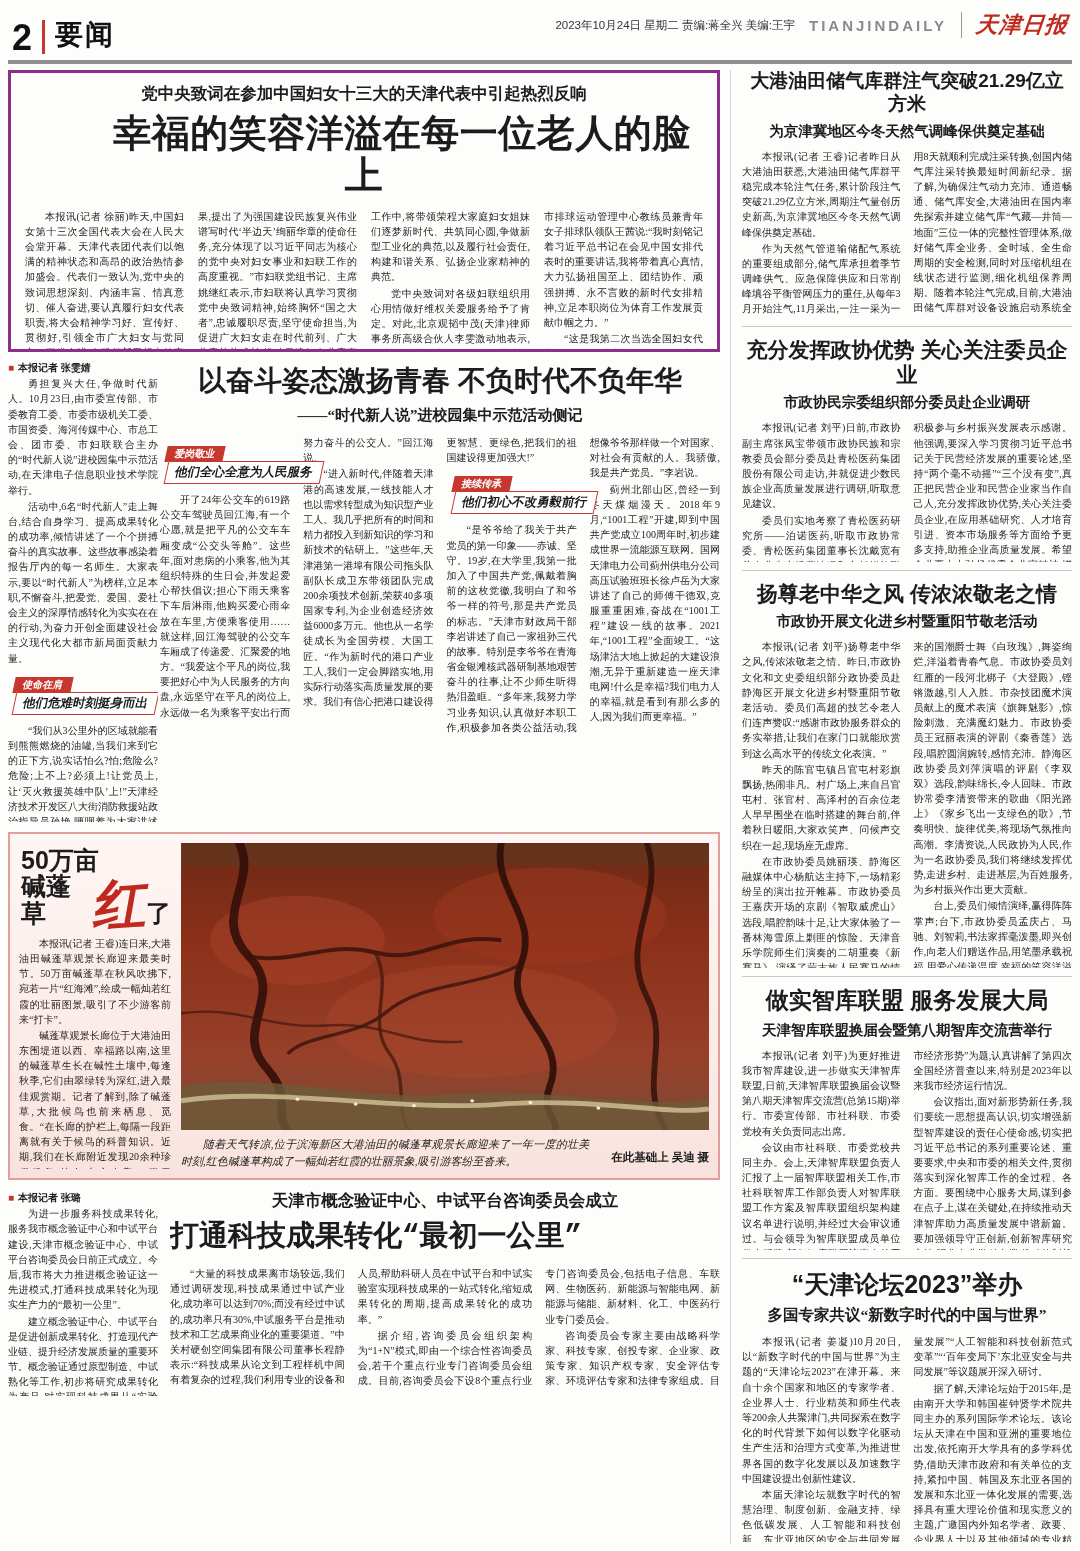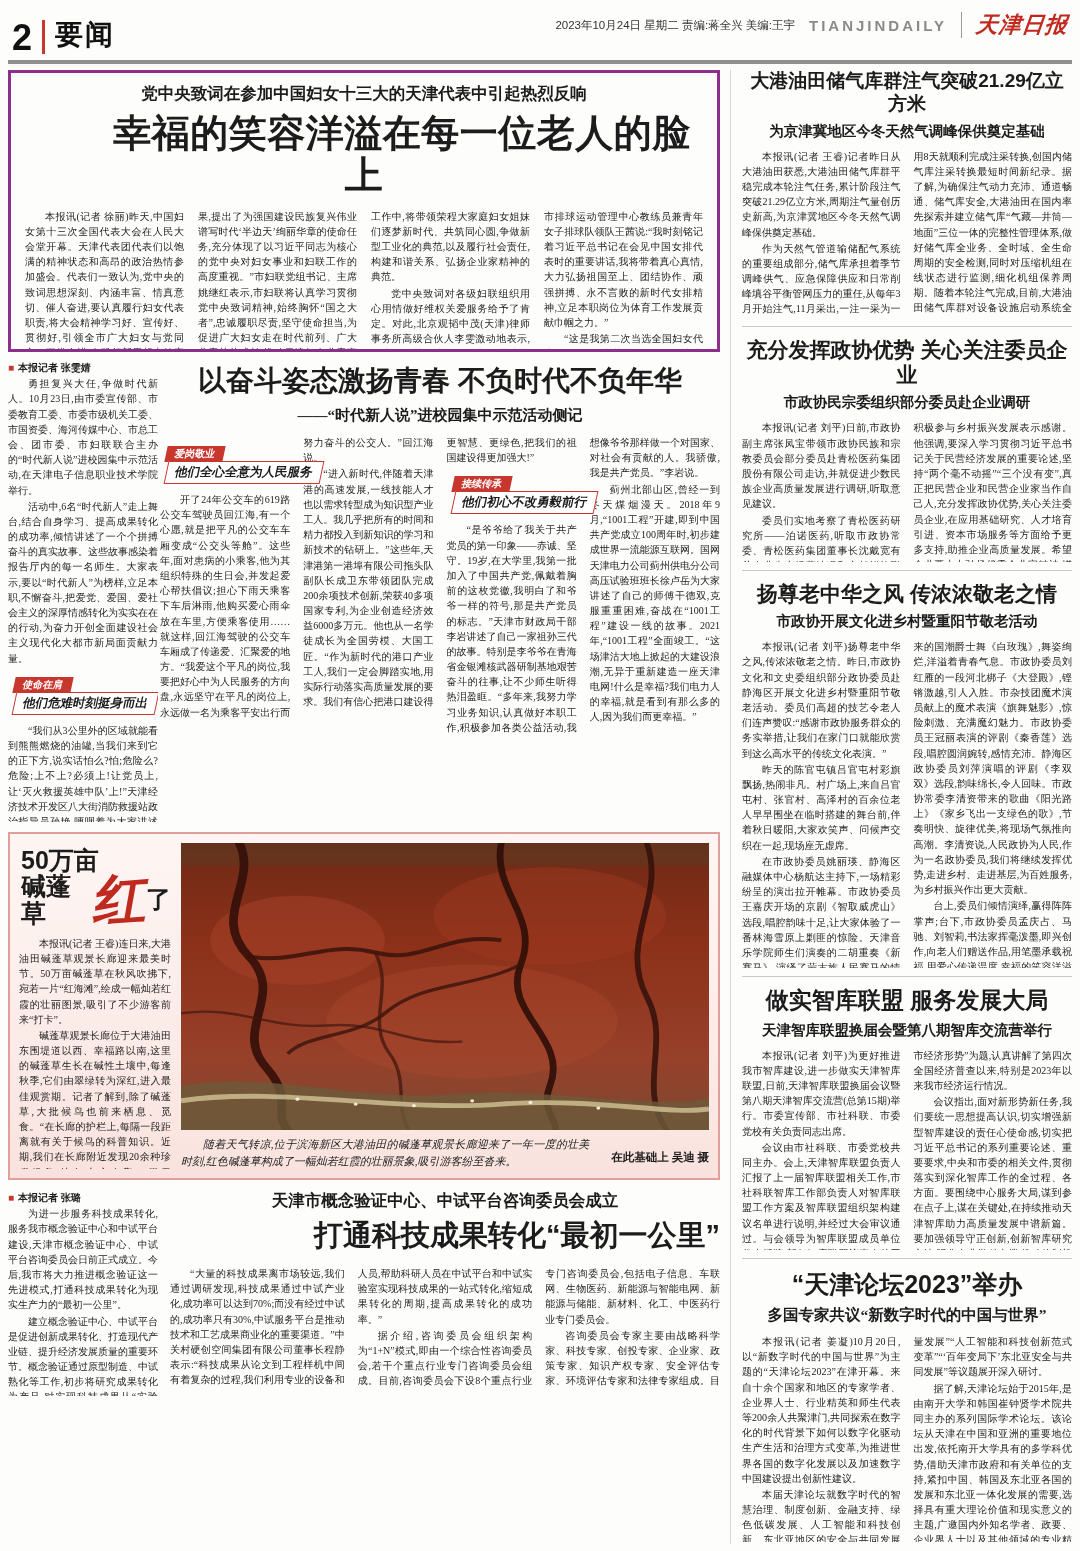--- a/index.html
+++ b/index.html
@@ -51,36 +51,36 @@
 
   .ribbon { margin:8px 2px 8px 6px; break-inside:avoid; text-indent:0; }
   .ribbon .lab { display:inline-block; background:#c8372d; color:#fff; font-size:10px; font-weight:bold; padding:1px 9px; transform:skewX(-12deg); font-family:"Liberation Sans","DejaVu Sans",sans-serif; }
   .ribbon .tit { display:inline-block; border:1.5px solid #c8372d; padding:2px 8px; font-size:12.5px; font-weight:900; transform:skewX(-12deg); margin-top:-2px; background:#fff; font-family:"Liberation Sans","DejaVu Sans",sans-serif; white-space:nowrap; }
 
   
   .pink-box { border:2px solid #e29e9a; background:linear-gradient(180deg,#fef6f4 0%,#fbe9e5 70%,#f9e2de 100%); height:348px; padding:9px; display:flex; gap:10px; margin-bottom:10px; overflow:hidden; }
   .pink-left { width:152px; flex:none; overflow:hidden; }
   .su-title { font-family:"Liberation Sans","DejaVu Sans",sans-serif; font-weight:900; line-height:1.05; margin:4px 0 10px 2px; text-indent:0; }
   .su-t1 { font-size:25px; display:block; }
-  .su-row { display:flex; align-items:center; }
+  .su-row { display:flex; align-items:flex-end; }
   .su-t2 { font-size:25px; }
   .su-red { font-size:54px; color:#c0291e; font-style:italic; line-height:.8; transform:rotate(-4deg); margin:0 1px; font-family:"DejaVu Serif",serif; }
   .su-t3 { font-size:25px; }
   .pink-right { flex:1; display:flex; flex-direction:column; overflow:hidden; }
   .photo { flex:1; overflow:hidden; }
   .photo svg { display:block; width:100%; height:100%; }
   .caption-row { display:flex; gap:22px; padding-top:6px; align-items:flex-start; }
   .caption { flex:1; font-size:11px; line-height:1.5; font-style:italic; color:#222; }
   .credit { font-size:11.5px; font-weight:bold; white-space:nowrap; padding-top:14px; text-indent:0; }
 
   
   .poc { display:flex; gap:12px; height:206px; overflow:hidden; }
   .poc-main { flex:1; overflow:hidden; }
   .poc-kicker { text-align:center; font-size:16.5px; font-weight:bold; margin-bottom:4px; text-indent:0; }
-  .poc-title { text-align:right; font-size:29px; font-weight:900; font-family:Liberation Sans, sans-serif; margin-bottom:10px; text-indent:0; }
+  .poc-title { text-align:left; font-size:29px; font-weight:900; font-family:Liberation Mono, monospace; margin-bottom:10px; text-indent:0; }
   .poc-body { column-count:3; column-gap:13px; height:128px; overflow:hidden; }
 
   
   .gas   { height:248px; }
   .cppcc { height:236px; }
   .elder { height:398px; }
   .think { height:274px; }
   .forum { height:284px; }
   .t19 { font-size:19px; } .t21 { font-size:21px; } .t23 { font-size:23px; } .t25 { font-size:25px; }
   .s15 { font-size:14.5px; } .s16 { font-size:15.5px; }

